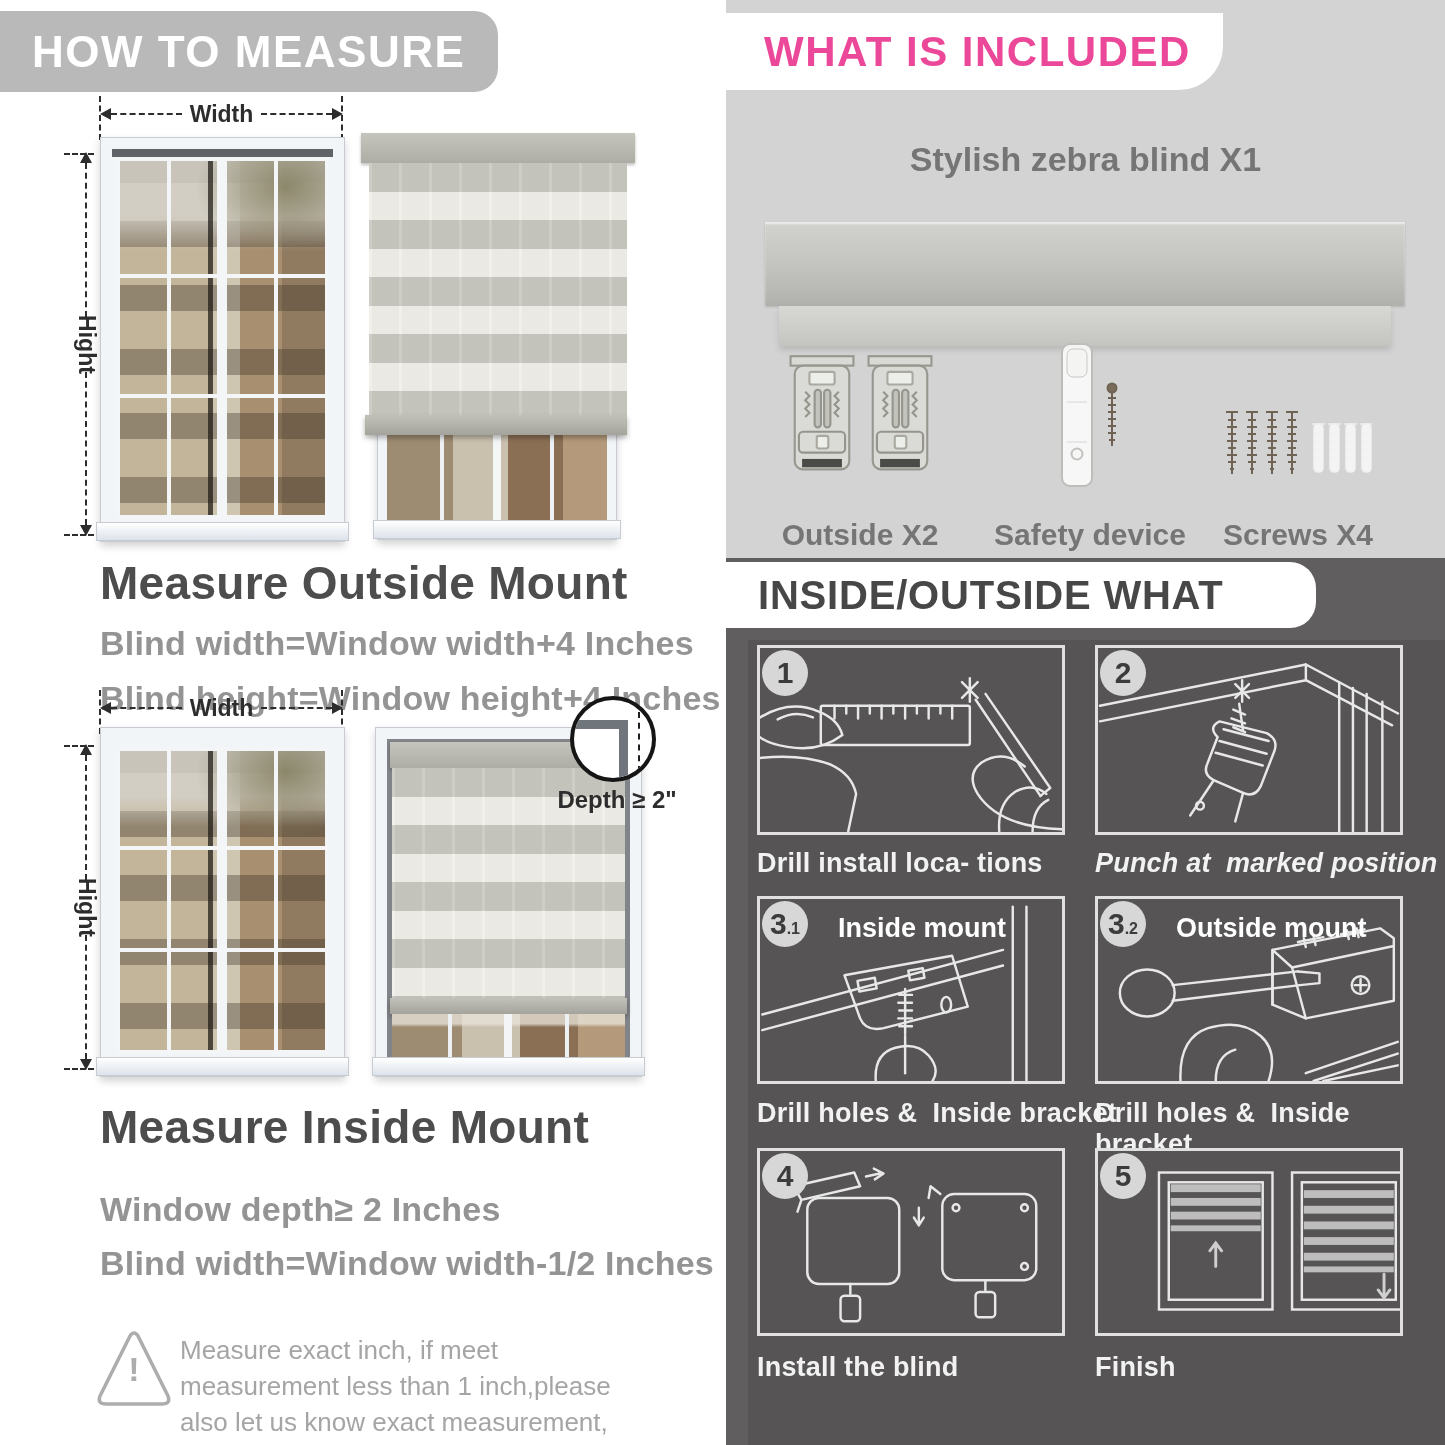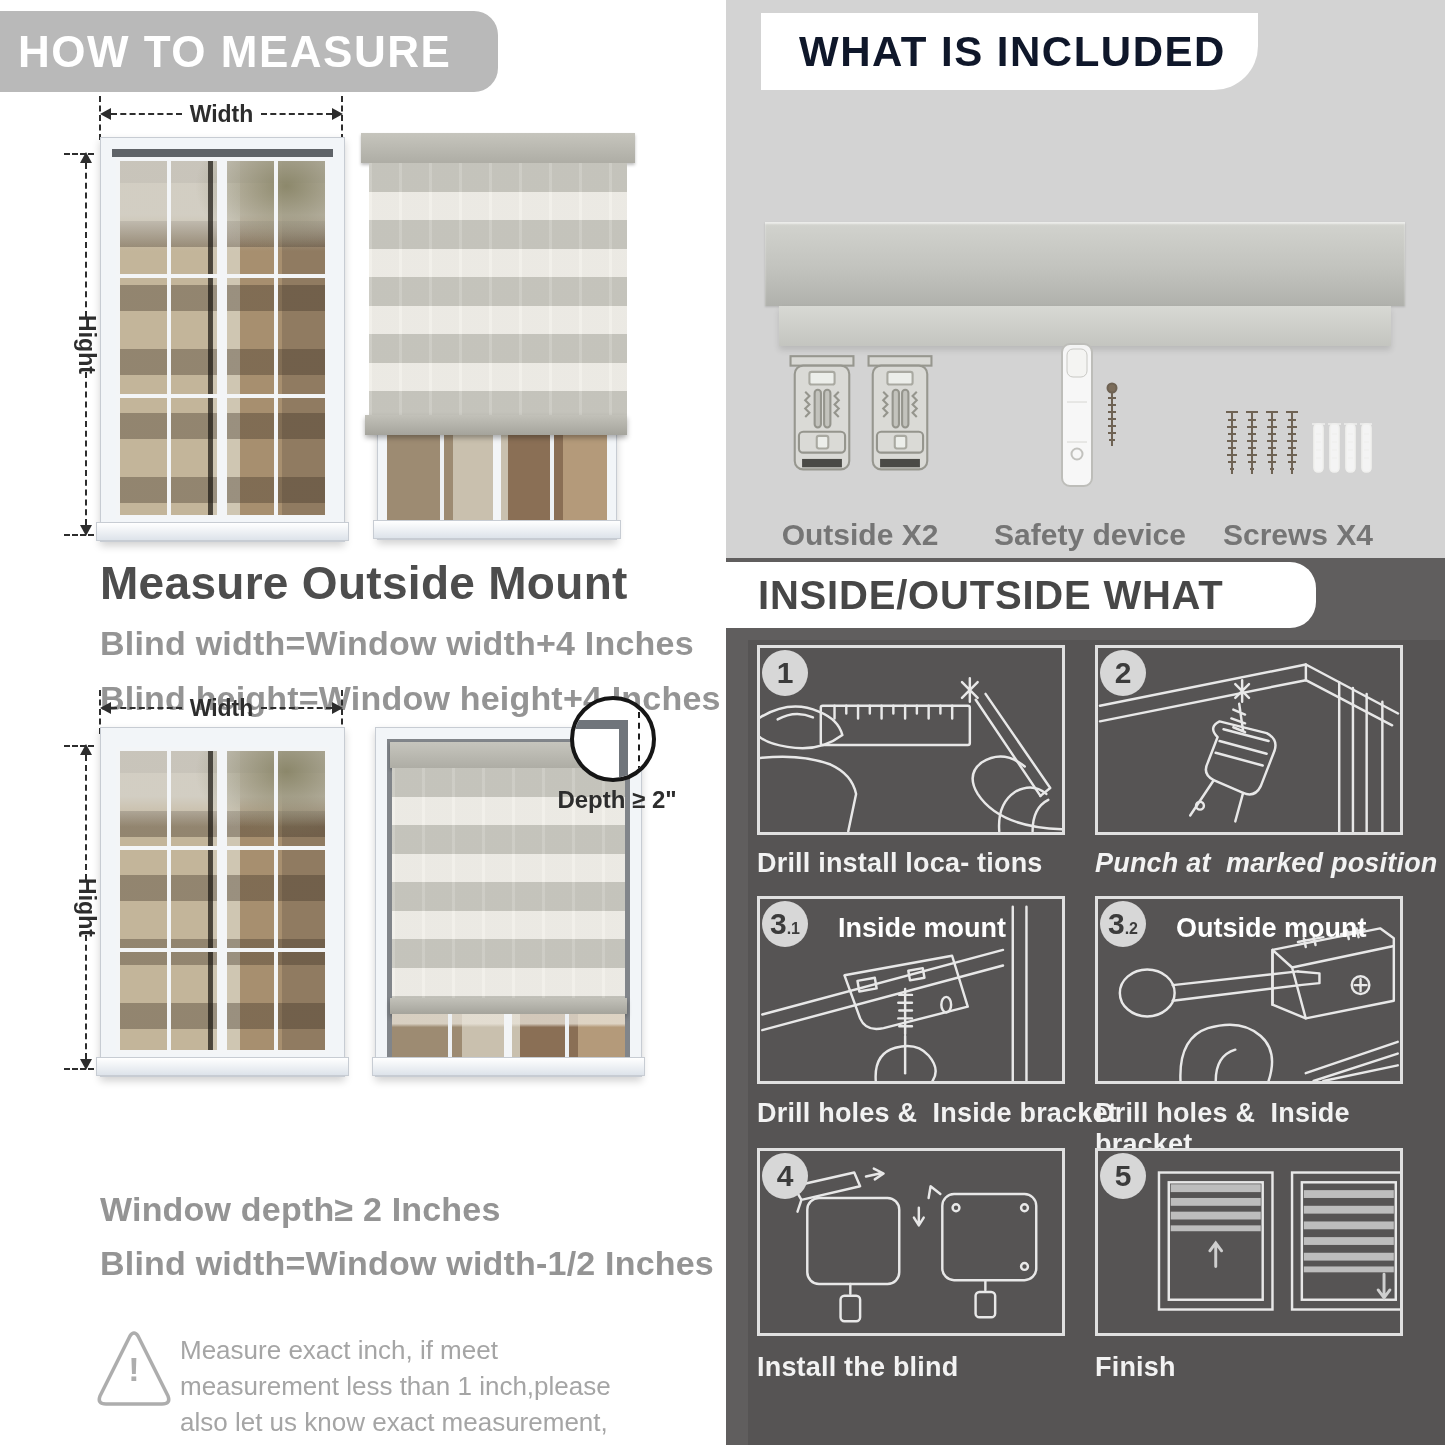--- a/index.html
+++ b/index.html
@@ -3,21 +3,21 @@
 <meta charset="utf-8">
 <style>
   html,body{margin:0;padding:0;background:#ffffff;}
   #canvas{position:relative;width:1445px;height:1445px;overflow:hidden;
           font-family:"Liberation Sans",sans-serif;background:#ffffff;}
   .abs{position:absolute;}
 
   
   .banner{left:0;top:11px;width:498px;height:81px;background:#b9b9b9;
           border-radius:0 24px 24px 0;color:#fff;font-size:44px;font-weight:bold;
-          line-height:81px;padding-left:18px;letter-spacing:1.5px;box-sizing:border-box;}
+          line-height:81px;padding-left:32px;letter-spacing:1.5px;box-sizing:border-box;}
   .sec-title{font-size:46px;font-weight:bold;color:#4d4d4d;letter-spacing:.3px;}
   .sec-line{font-size:34px;font-weight:bold;color:#949494;letter-spacing:.2px;}
 
   
   .harrow{display:flex;align-items:center;height:16px;}
   .harrow .ln{flex:1;height:0;border-top:2px dashed #2d2d2d;}
   .ah{width:0;height:0;border-top:6px solid transparent;border-bottom:6px solid transparent;}
   .ah.l{border-right:11px solid #2d2d2d;}
   .ah.r{border-left:11px solid #2d2d2d;}
   .harrow .lbl{font-size:23px;font-weight:bold;color:#2d2d2d;padding:0 8px;}
@@ -71,22 +71,22 @@
   .mag{border-radius:50%;border:4px solid #161616;background:#fff;overflow:hidden;box-sizing:border-box;}
   .mag .corner{position:absolute;top:20px;right:24px;left:-10px;bottom:-10px;
                border-top:9px solid #70757b;border-right:9px solid #70757b;}
   .mag .dash{position:absolute;right:12px;top:12px;bottom:6px;width:0;border-left:2px dashed #1d1d1d;}
   .depth-lbl{font-size:24px;font-weight:bold;color:#2d2d2d;text-align:center;}
 
   .warn-text{font-size:26px;color:#a5a5a5;line-height:36px;}
 
   
   .light-sec{left:726px;top:0;width:719px;height:558px;background:#d3d3d3;}
-  .whead{left:761px;top:13px;width:497px;height:77px;background:#ffffff;
-         border-radius:0 0 44px 0;color:#0f172a;font-size:42px;font-weight:bold;
+  .whead{left:726px;top:13px;width:497px;height:77px;background:#ffffff;
+         border-radius:0 0 44px 0;color:#ec4899;font-size:42px;font-weight:bold;
          line-height:77px;padding-left:38px;letter-spacing:1.5px;box-sizing:border-box;}
   .blind-lbl{left:726px;top:140px;width:719px;text-align:center;
              font-size:34px;font-weight:bold;color:#757575;}
   .headrail{left:765px;top:222px;width:640px;height:84px;
      background:linear-gradient(180deg,#d2d3ce 0%,#c2c3be 55%,#b0b1ac 100%);
      box-shadow:inset 0 2px 2px rgba(255,255,255,.6),0 1px 2px rgba(0,0,0,.15);}
   .headrail-lip{left:779px;top:306px;width:612px;height:40px;
      background:linear-gradient(180deg,#d8d9d4,#c4c5c0);box-shadow:0 4px 6px rgba(0,0,0,.12);}
   .part-lbl{top:518px;font-size:30px;font-weight:bold;color:#757575;text-align:center;}
 
@@ -191,33 +191,35 @@
     <div class="abs photostrip" style="left:16px;right:16px;top:286px;bottom:18px;"></div>
     <div class="abs" style="left:-4px;right:-4px;bottom:0;height:17px;background:linear-gradient(180deg,#ffffff,#dde3ea);border:1px solid #c7ccd3;"></div>
   </div>
 
   <div class="abs mag" style="left:570px;top:696px;width:86px;height:86px;">
     <div class="corner"></div>
     <div class="dash"></div>
   </div>
   <div class="abs depth-lbl" style="left:552px;top:786px;width:130px;">Depth ≥ 2"</div>
 
+  <div class="abs sec-title" style="left:100px;top:1100px;">Measure Inside Mount</div>
   <div class="abs sec-line" style="left:100px;top:1190px;">Window depth≥ 2 Inches</div>
   <div class="abs sec-line" style="left:100px;top:1244px;">Blind width=Window width-1/2 Inches</div>
 
   <div class="abs" style="left:96px;top:1328px;width:76px;height:82px;">
     <svg viewBox="0 0 76 82" width="76" height="82">
       <path d="M34 8 Q38 2 42 8 L72 68 Q75 76 66 76 L10 76 Q1 76 4 68 Z" fill="none" stroke="#adadad" stroke-width="3.5" stroke-linejoin="round"></path>
     </svg>
     <div class="abs" style="left:0;top:22px;width:76px;text-align:center;font-size:34px;font-weight:bold;color:#adadad;">!</div>
   </div>
   <div class="abs warn-text" style="left:180px;top:1332px;width:446px;">Measure exact inch, if meet measurement less than 1 inch,please also let us know exact measurement, please do not leave it</div>
 
   <div class="abs light-sec"></div>
   <div class="abs whead">WHAT IS INCLUDED</div>
+  <div class="abs blind-lbl">Stylish zebra blind X1</div>
 
   <div class="abs headrail"></div>
   <div class="abs headrail-lip"></div>
 
   <div class="abs" style="left:788px;top:352px;display:flex;gap:10px;">
     <svg viewBox="0 0 64 124" width="68" height="130">
       <g stroke-width="2">
         <rect x="2" y="4" width="60" height="9" fill="#d9d9d5" stroke="#97978f"></rect>
         <rect x="6" y="13" width="52" height="99" rx="8" fill="#dadad6" stroke="#97978f"></rect>
         <rect x="20" y="19" width="24" height="12" rx="2" fill="#eceeea" stroke="#a9a9a1"></rect>

